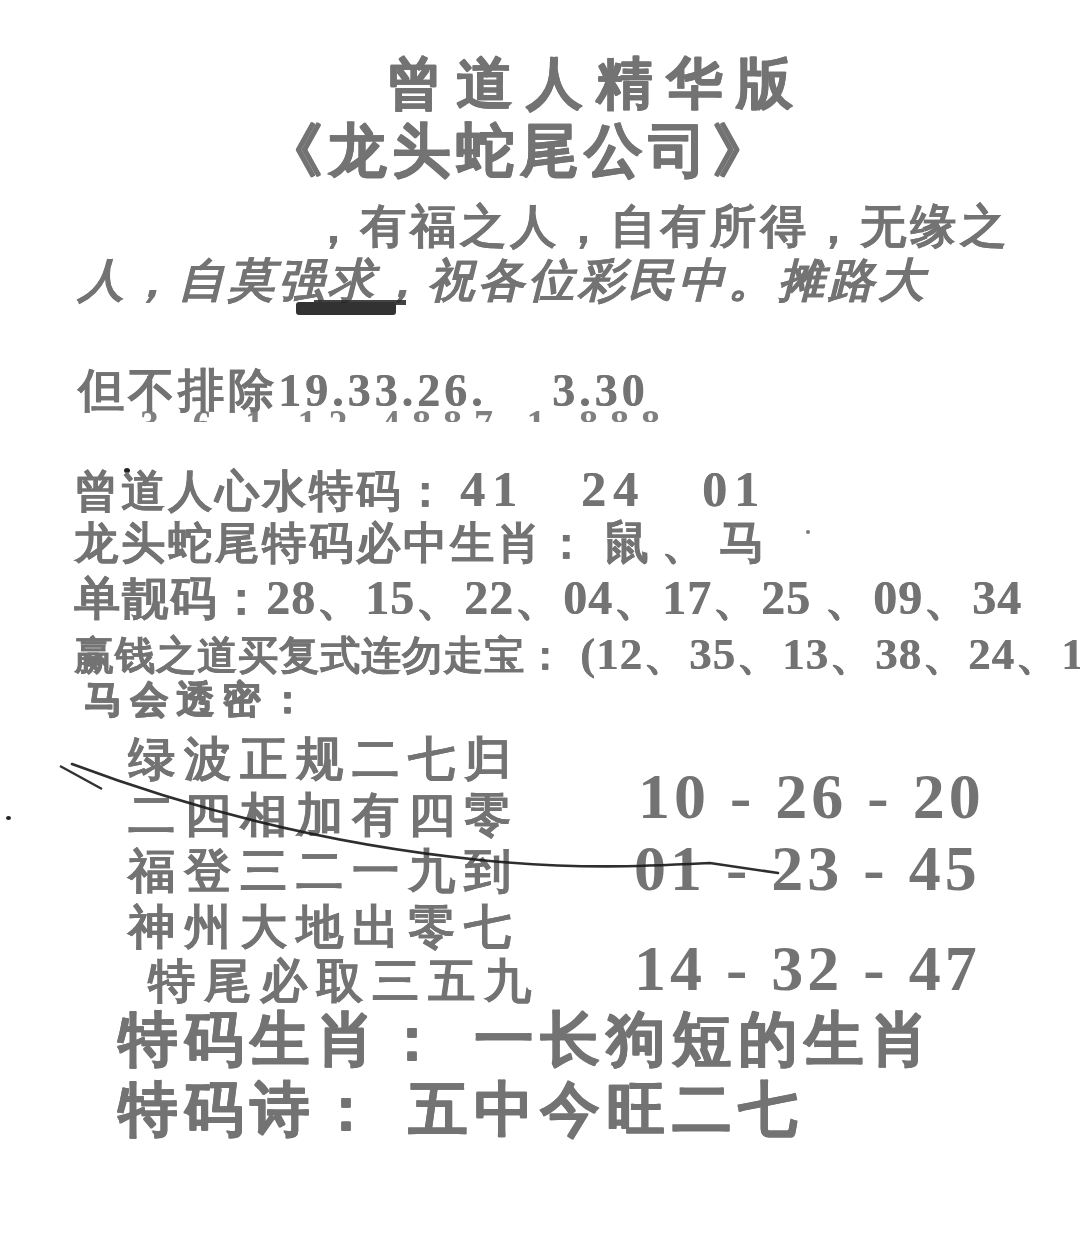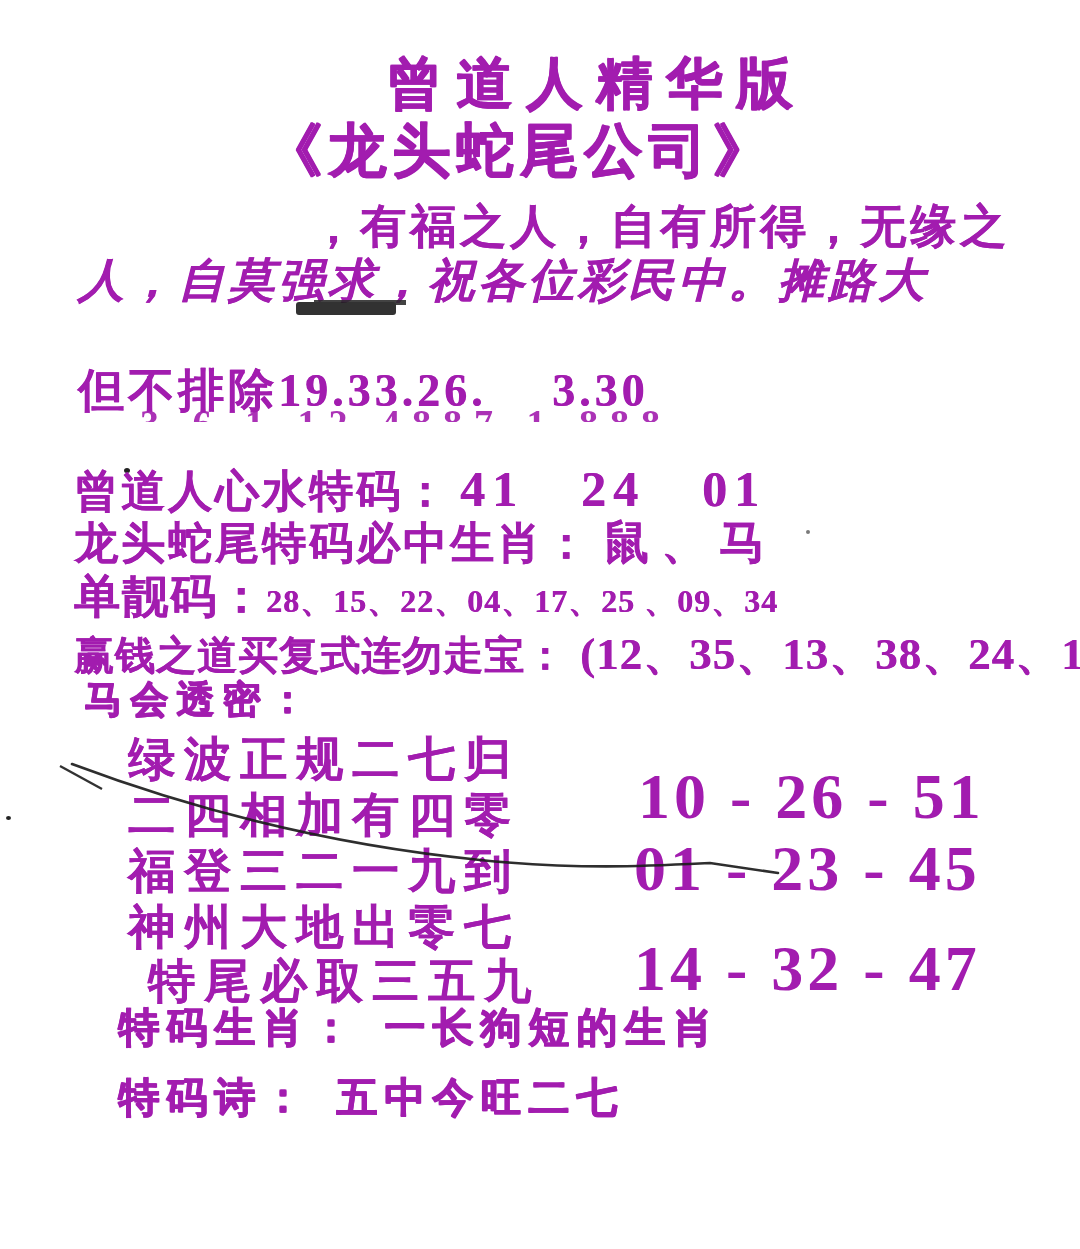--- a/index.html
+++ b/index.html
@@ -1,20 +1,20 @@
 <!DOCTYPE html>
 <html><head>
 <meta charset="utf-8">
 <style>
   html,body{margin:0;padding:0;background:#e8e8e8;}
   .page{
     position:relative;
     width:1080px;height:1249px;
     background:#ffffff;
-    color:#a21caf;
+    color:#737373;
     font-family:"Liberation Serif","DejaVu Serif",serif;
     overflow:hidden;
   }
   .t{position:absolute;white-space:nowrap;font-weight:bold;}
   
   .heavy{text-shadow:1px 0 0 currentColor,0 1px 0 currentColor,1px 1px 0 currentColor;}
   .semi{text-shadow:0.6px 0 0 currentColor;}
   .title{left:386px;top:46px;font-size:56px;letter-spacing:14px;}
   .subtitle{left:264px;top:112px;font-size:58px;letter-spacing:6px;}
   .intro{font-size:46px;letter-spacing:4px;}
@@ -27,37 +27,37 @@
     font-size:38px;line-height:38px;letter-spacing:12px;
     opacity:.9;
   }
   .label{font-size:44px;letter-spacing:3px;}
   .x-line{left:74px;top:456px;}
   .x-nums{font-size:50px;letter-spacing:7px;margin-left:10px;}
   .s-line{left:74px;top:512px;}
   .s-val{font-size:46px;letter-spacing:12px;margin-left:12px;}
   .d-line{left:74px;top:566px;}
   .d-label{font-size:46px;letter-spacing:2px;}
-  .d-nums{font-size:32px;letter-spacing:1px;}
+  .d-nums{font-size:48px;letter-spacing:1px;}
   .y-line{left:74px;top:624px;}
   .y-label{font-size:40px;letter-spacing:1px;}
   .y-nums{font-size:45px;letter-spacing:1px;margin-left:14px;}
   .mahui-h{left:84px;top:674px;font-size:38px;letter-spacing:8px;}
   .poem{font-size:47px;letter-spacing:9px;}
   .p0{left:128px;top:728px;}
   .p1{left:128px;top:784px;}
   .p2{left:128px;top:840px;}
   .p3{left:128px;top:896px;}
   .p4{left:148px;top:950px;}
   .sz-h{left:584px;top:686px;font-size:50px;letter-spacing:7px;}
   .triplet{font-size:64px;letter-spacing:4px;font-weight:bold;}
   .r0{left:638px;top:760px;}
   .r1{left:634px;top:832px;}
   .r2{left:634px;top:932px;}
-  .footer{font-size:41px;letter-spacing:7px;}
+  .footer{font-size:59px;letter-spacing:7px;}
   .f0{left:118px;top:1000px;}
   .f1{left:118px;top:1070px;}
   .f2{left:118px;top:1142px;}
   .f-val{margin-left:26px;}
   .smudge{
     position:absolute;left:296px;top:302px;width:100px;height:13px;
     background:#161616;border-radius:3px;opacity:.88;
     box-shadow:14px -6px 0 -4px #2a2a2a;
   }
   .speck{position:absolute;background:#222;border-radius:50%;}
@@ -97,21 +97,21 @@
     <span class="y-label semi">赢钱之道买复式连勿走宝：</span><span class="y-nums semi">(12、35、13、38、24、11)</span>
   </div>
 
   <div class="t mahui-h heavy">马会透密：</div>
   <div class="t poem semi p1">二四相加有四零</div>
   <div class="t poem semi p0">绿波正规二七归</div>
   <div class="t poem semi p2">福登三二一九到</div>
   <div class="t poem semi p3">神州大地出零七</div>
   <div class="t poem semi p4">特尾必取三五九</div>
 
-  <div class="t triplet r0">10 - 26 - 51</div>
+  <div class="t triplet r0">10 - 26 - 20</div>
   <div class="t triplet r1">01 - 23 - 45</div>
   <div class="t triplet r2">14 - 32 - 47</div>
 
   <svg class="penstroke" width="1080" height="1249" viewBox="0 0 1080 1249">
     <path d="M 60 766 L 102 789" stroke="#1c1c1c" stroke-width="2.4" fill="none" opacity="0.9"></path>
     <path d="M 72 764 C 200 812 340 846 480 860 C 580 870 650 866 710 863 L 778 873" stroke="#1c1c1c" stroke-width="2.6" fill="none" stroke-linecap="round" opacity="0.92"></path>
   </svg>
 
   <div class="t footer heavy f0">
     <span>特码生肖：</span><span class="f-val">一长狗短的生肖</span>

